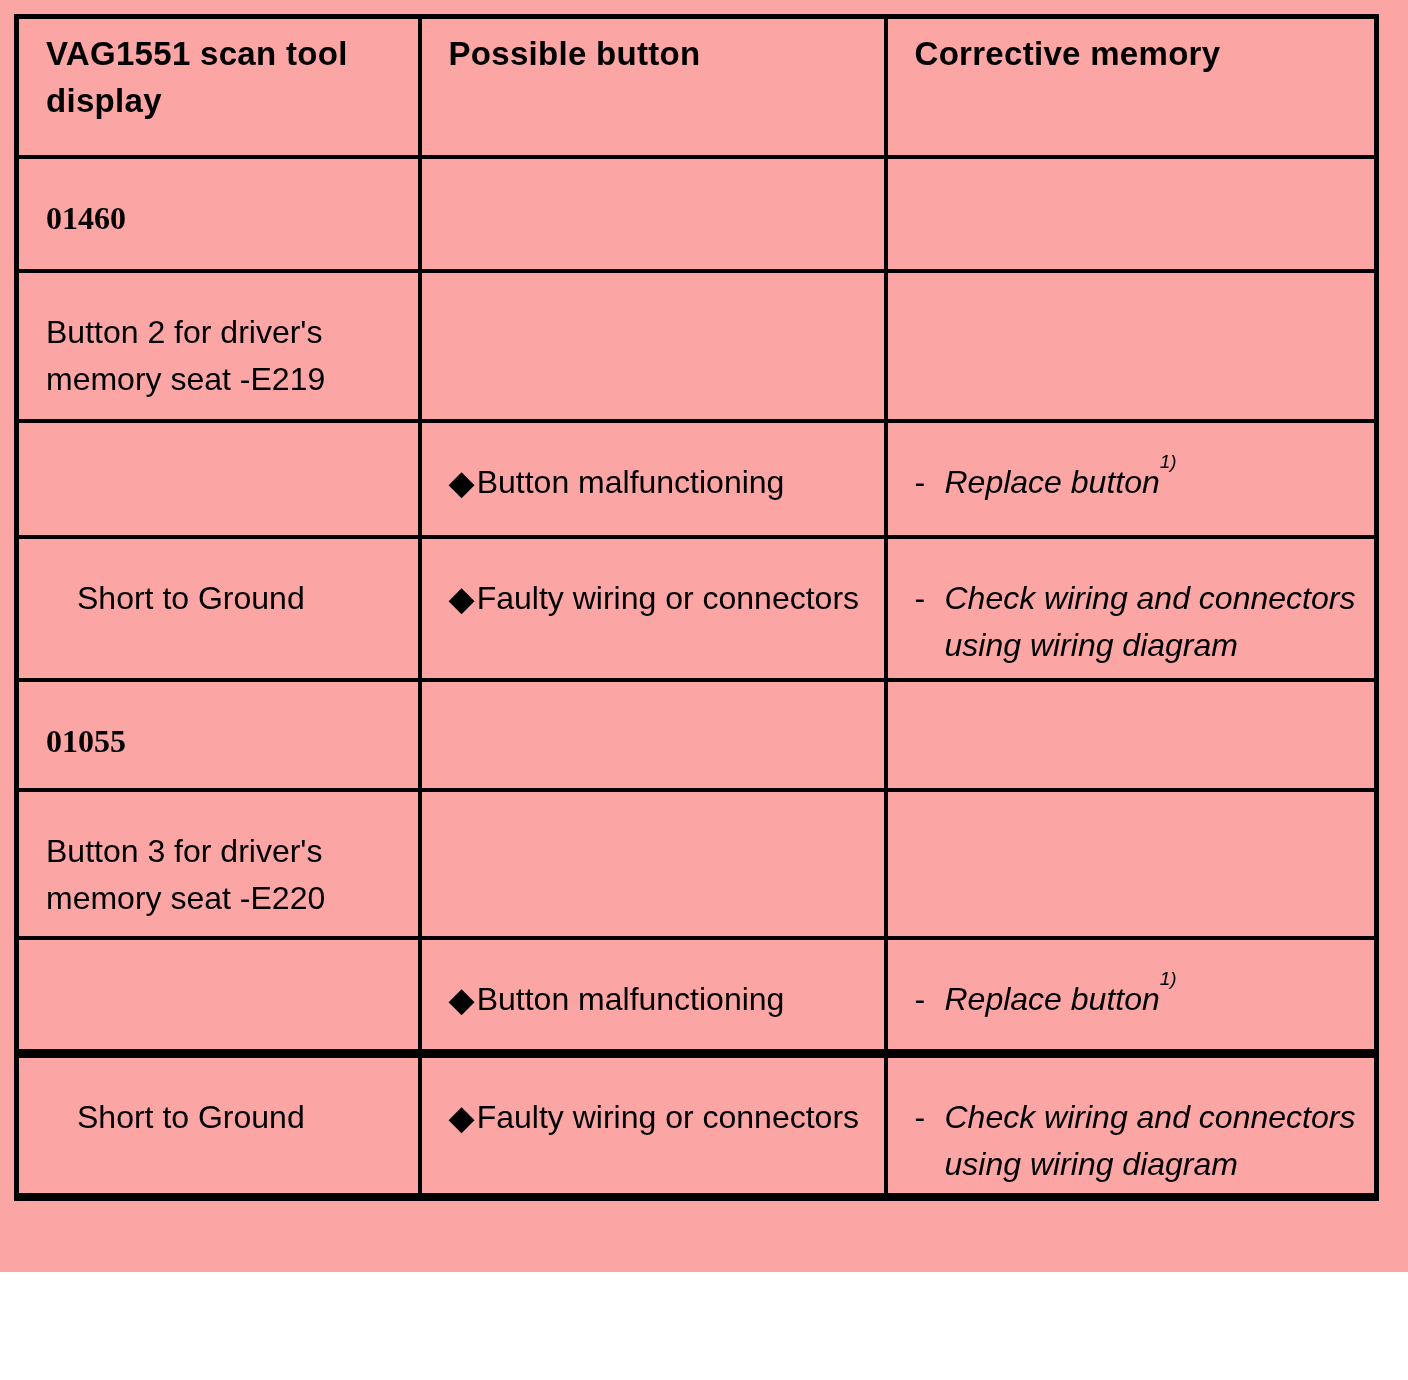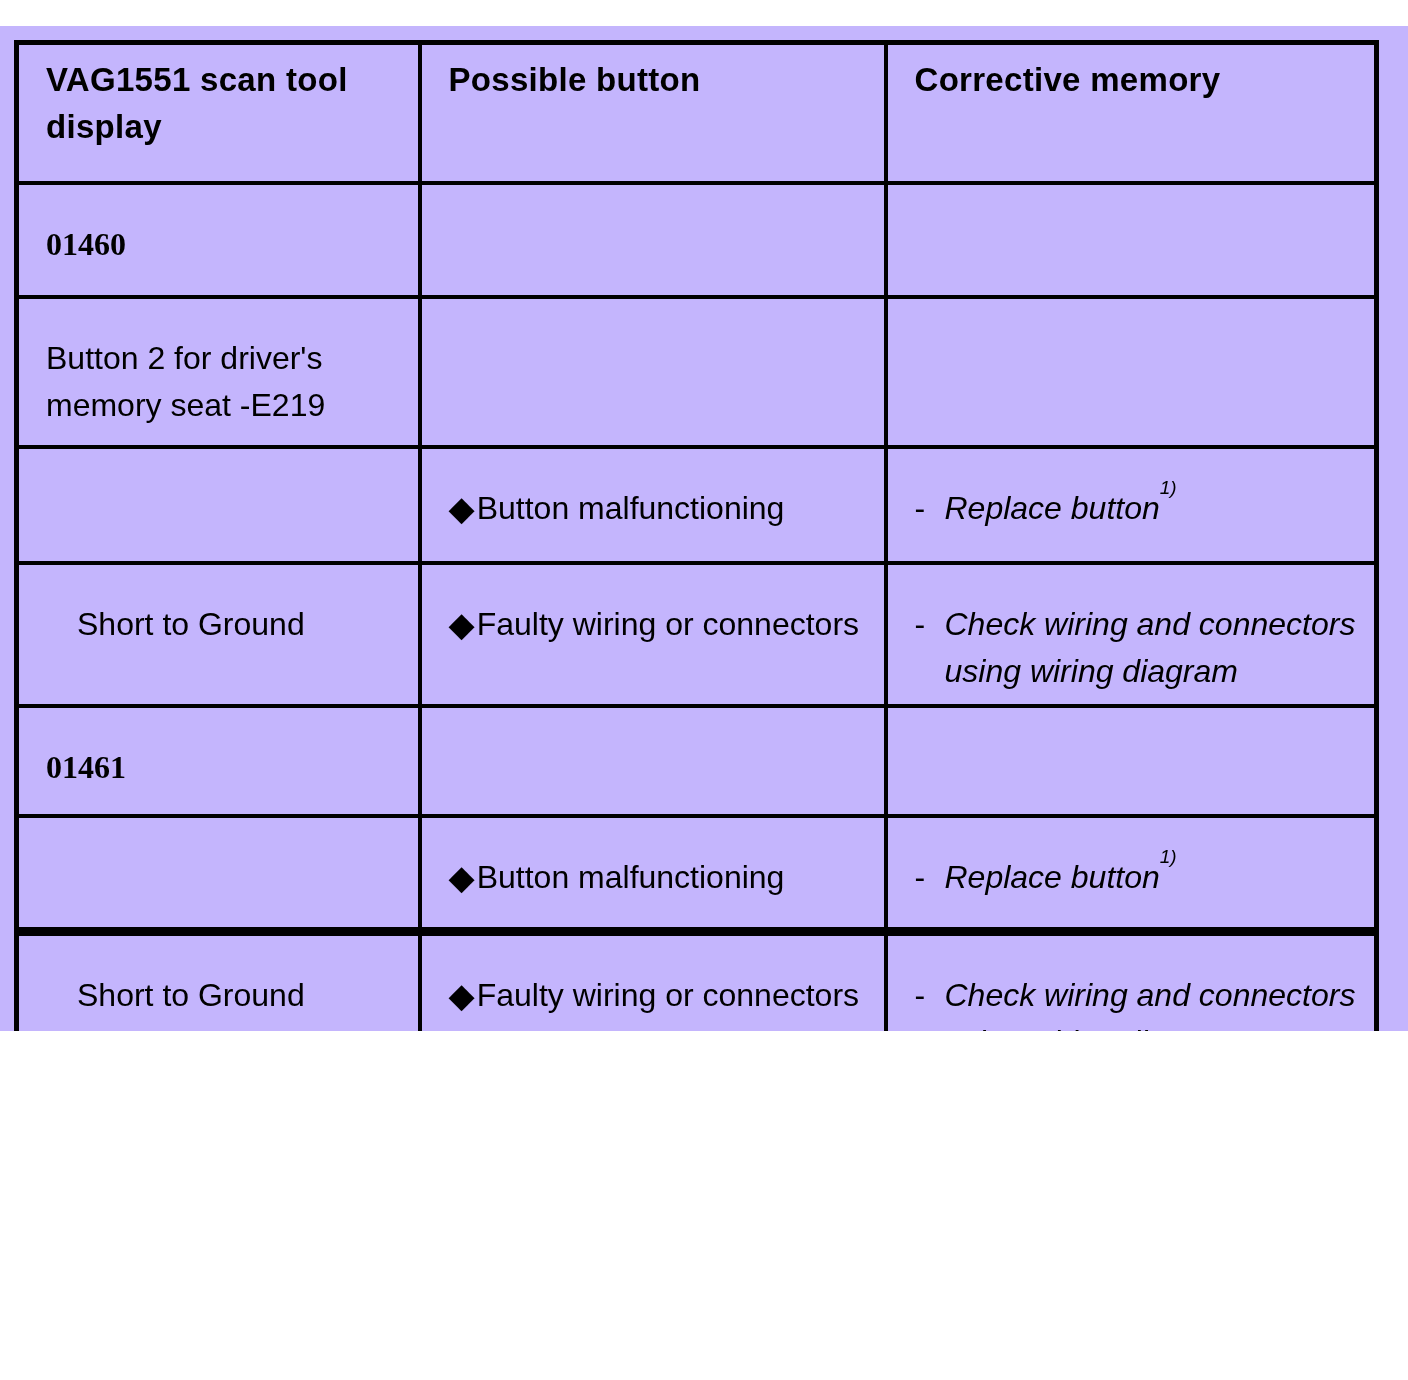--- a/index.html
+++ b/index.html
@@ -5,24 +5,23 @@
   html, body {
     margin: 0;
     padding: 0;
     background: #ffffff;
     color: #000000;
     font-family: "Liberation Sans", sans-serif;
   }
   .page {
     position: relative;
     width: 1408px;
-    height: 1005px;
-    background: #c4b5fd;
+    height: 1272px;
+    background: #fca5a5;
     overflow: hidden;
-    margin-top: 26px;
   }
   table.fault-table {
     position: absolute;
     left: 14px;
     top: 14px;
     width: 1360px;
     table-layout: fixed;
     border-collapse: collapse;
     border: 5px solid #000000;
     border-bottom-width: 8px;
@@ -143,21 +142,26 @@
           </div>
         </td>
         <td>
           <div class="dash-line">
             <span class="dash">-</span>
             <span class="action-text">Check wiring and connectors using wiring diagram</span>
           </div>
         </td>
       </tr>
       <tr style="height:110px">
-        <td class="code">01461</td>
+        <td class="code">01055</td>
+        <td></td>
+        <td></td>
+      </tr>
+      <tr style="height:148px">
+        <td>Button 3 for driver's memory seat -E220</td>
         <td></td>
         <td></td>
       </tr>
       <tr style="height:116px">
         <td></td>
         <td>
           <div class="bullet-line">
             <span class="diamond">◆</span>
             <span>Button malfunctioning</span>
           </div>

